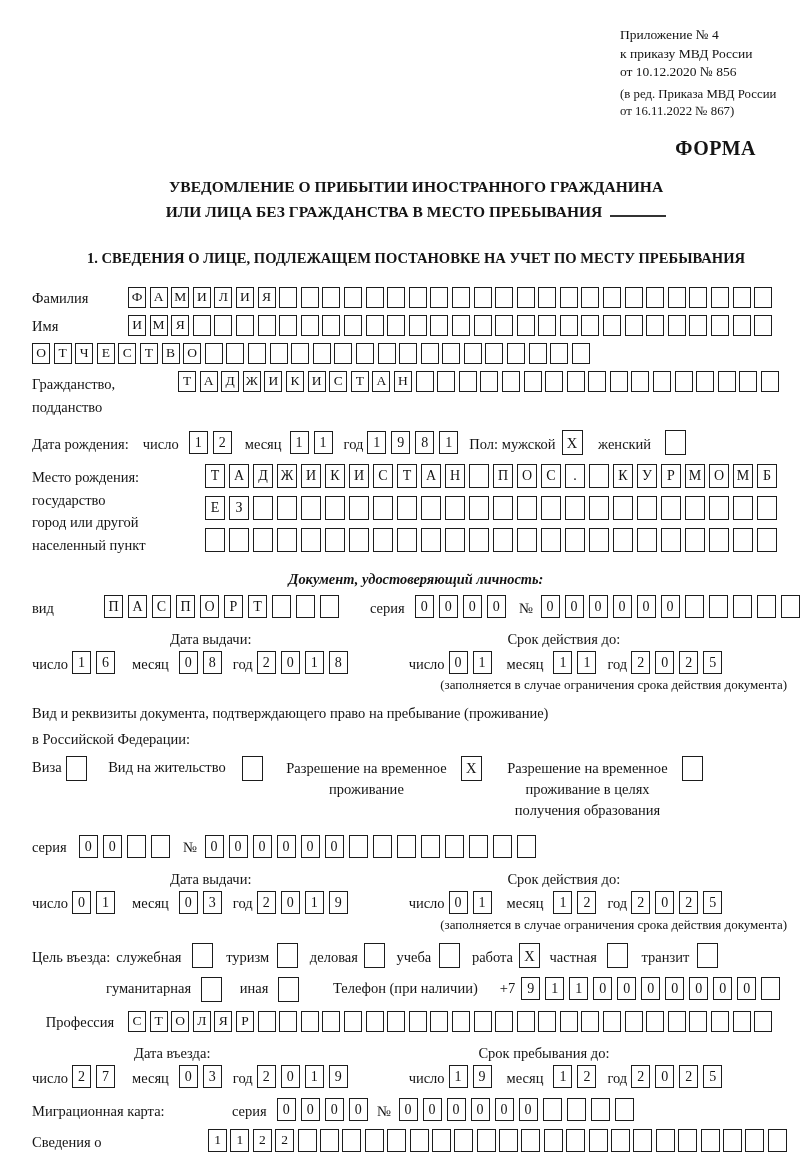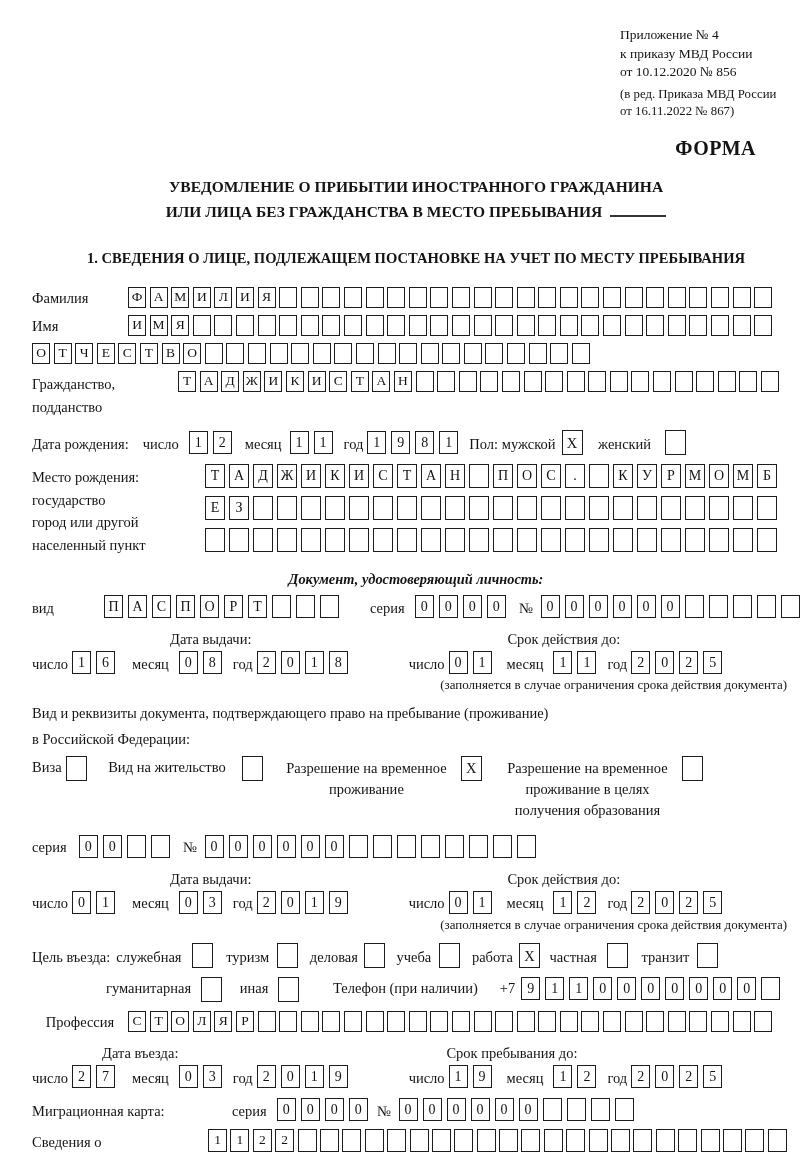--- a/index.html
+++ b/index.html
@@ -585,21 +585,21 @@
         <span class="cell"></span>
         <span class="cell"></span>
         <span class="cell"></span>
         <span class="cell"></span>
         <span class="cell"></span>
         <span class="cell"></span>
       </div>
   </div>
 
   <div class="row dlabels">
-    <span class="lbl" style="margin-left:70px;text-align:right;">Дата въезда:</span>
+    <span class="lbl" style="margin-left:102px;text-align:right;">Дата въезда:</span>
     <span class="lbl" style="margin-left:268px;">Срок пребывания до:</span>
   </div>
   <div class="row" style="margin-top:3px;align-items:center;">
     <span class="lbl" style="margin-right:4px;">число</span>
     <div class="cells date">
         <span class="cell">2</span>
         <span class="cell">7</span>
       </div>
     <span class="lbl" style="margin-left:12px;margin-right:10px;">месяц</span>
     <div class="cells date">

